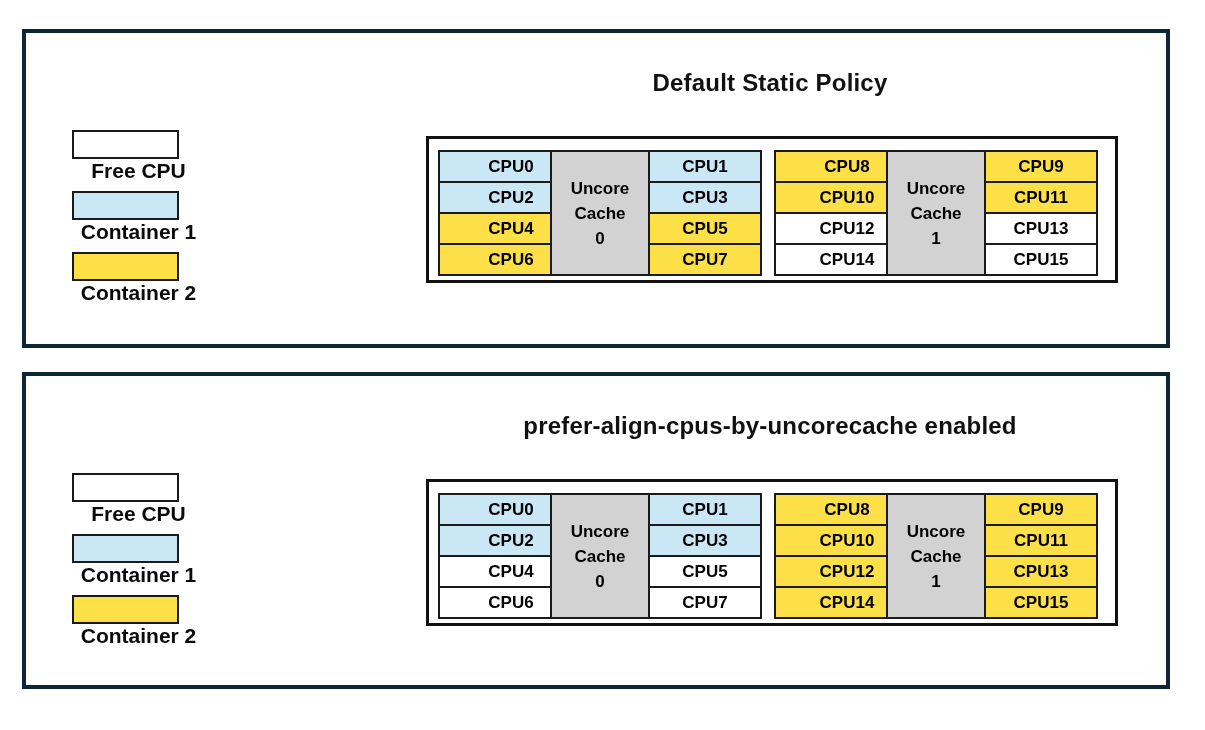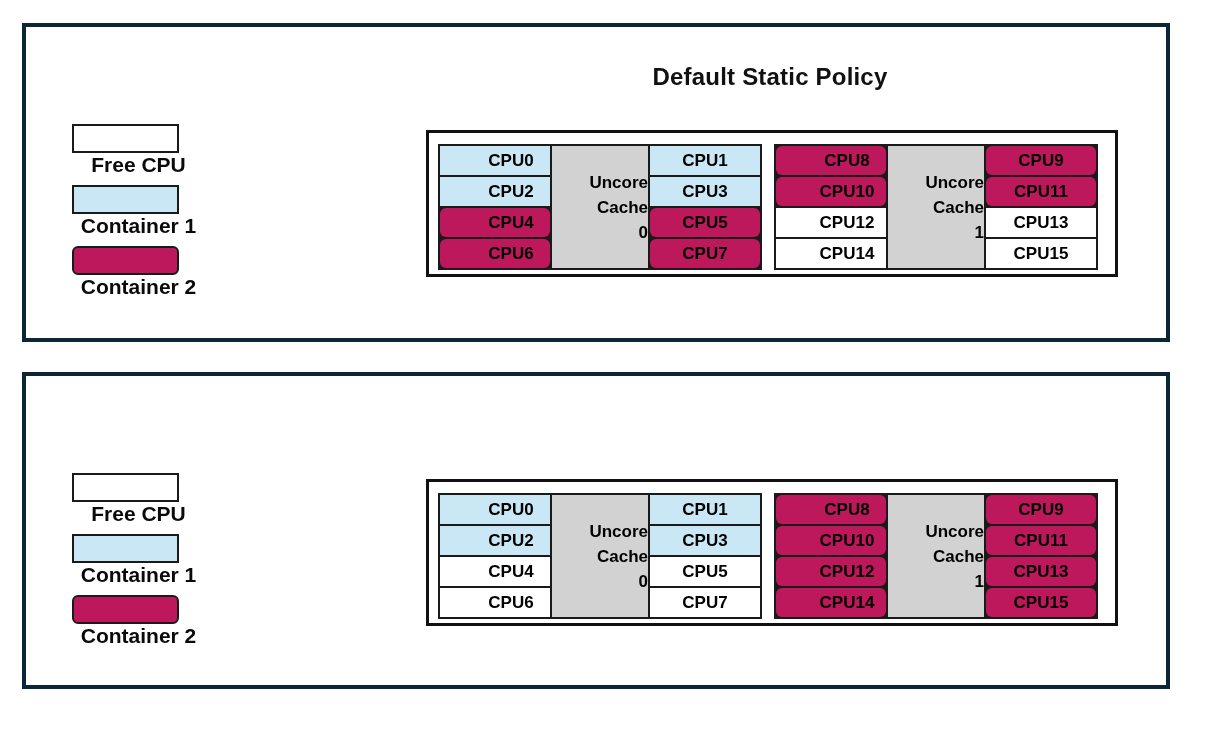--- a/index.html
+++ b/index.html
@@ -16,21 +16,21 @@
     overflow: hidden;
   }
   .panel {
     position: absolute;
     left: 22px;
     width: 1148px;
     border: 4px solid #0d2635;
     background: #ffffff;
     box-sizing: border-box;
   }
-  #panel-0 { top: 23px;  height: 319px; }
+  #panel-0 { top: 29px;  height: 319px; }
   #panel-1 { top: 372px; height: 317px; }
 
   .panel-title {
     position: absolute;
     top: 36px;
     left: 398px;
     width: 692px;
     margin: 0;
     text-align: center;
     font-size: 24px;
@@ -100,26 +100,25 @@
     background: #ffffff;
   }
   .col-l { grid-column: 1; padding-left: 32px; }
   .col-r { grid-column: 3; }
   .cache-cell {
     grid-column: 2;
     grid-row: 1 / span 4;
     background: #d2d2d2;
     flex-direction: column;
     line-height: 25px;
-    align-items: flex-end;
   }
   
   .free       { background: #ffffff; }
   .container1 { background: #cae7f5; }
-  .container2 { background: #be185d; border-radius: 6px; }
+  .container2 { background: #fde047; }
 </style>
 </head>
 <body>
 
 <div id="page">
 
   <section class="panel" id="panel-0">
     <h2 class="panel-title">Default Static Policy</h2>
 
     <div class="legend">
@@ -167,20 +166,21 @@
         <div class="cell col-r container2">CPU11</div>
         <div class="cell col-l free">CPU12</div>
         <div class="cell col-r free">CPU13</div>
         <div class="cell col-l free">CPU14</div>
         <div class="cell col-r free">CPU15</div>
       </div>
     </div>
   </section>
 
   <section class="panel" id="panel-1">
+    <h2 class="panel-title">prefer-align-cpus-by-uncorecache enabled</h2>
 
     <div class="legend">
       <div class="legend-row">
         <span class="swatch free"></span>
         <span class="legend-label">Free CPU</span>
       </div>
       <div class="legend-row">
         <span class="swatch container1"></span>
         <span class="legend-label">Container 1</span>
       </div>

